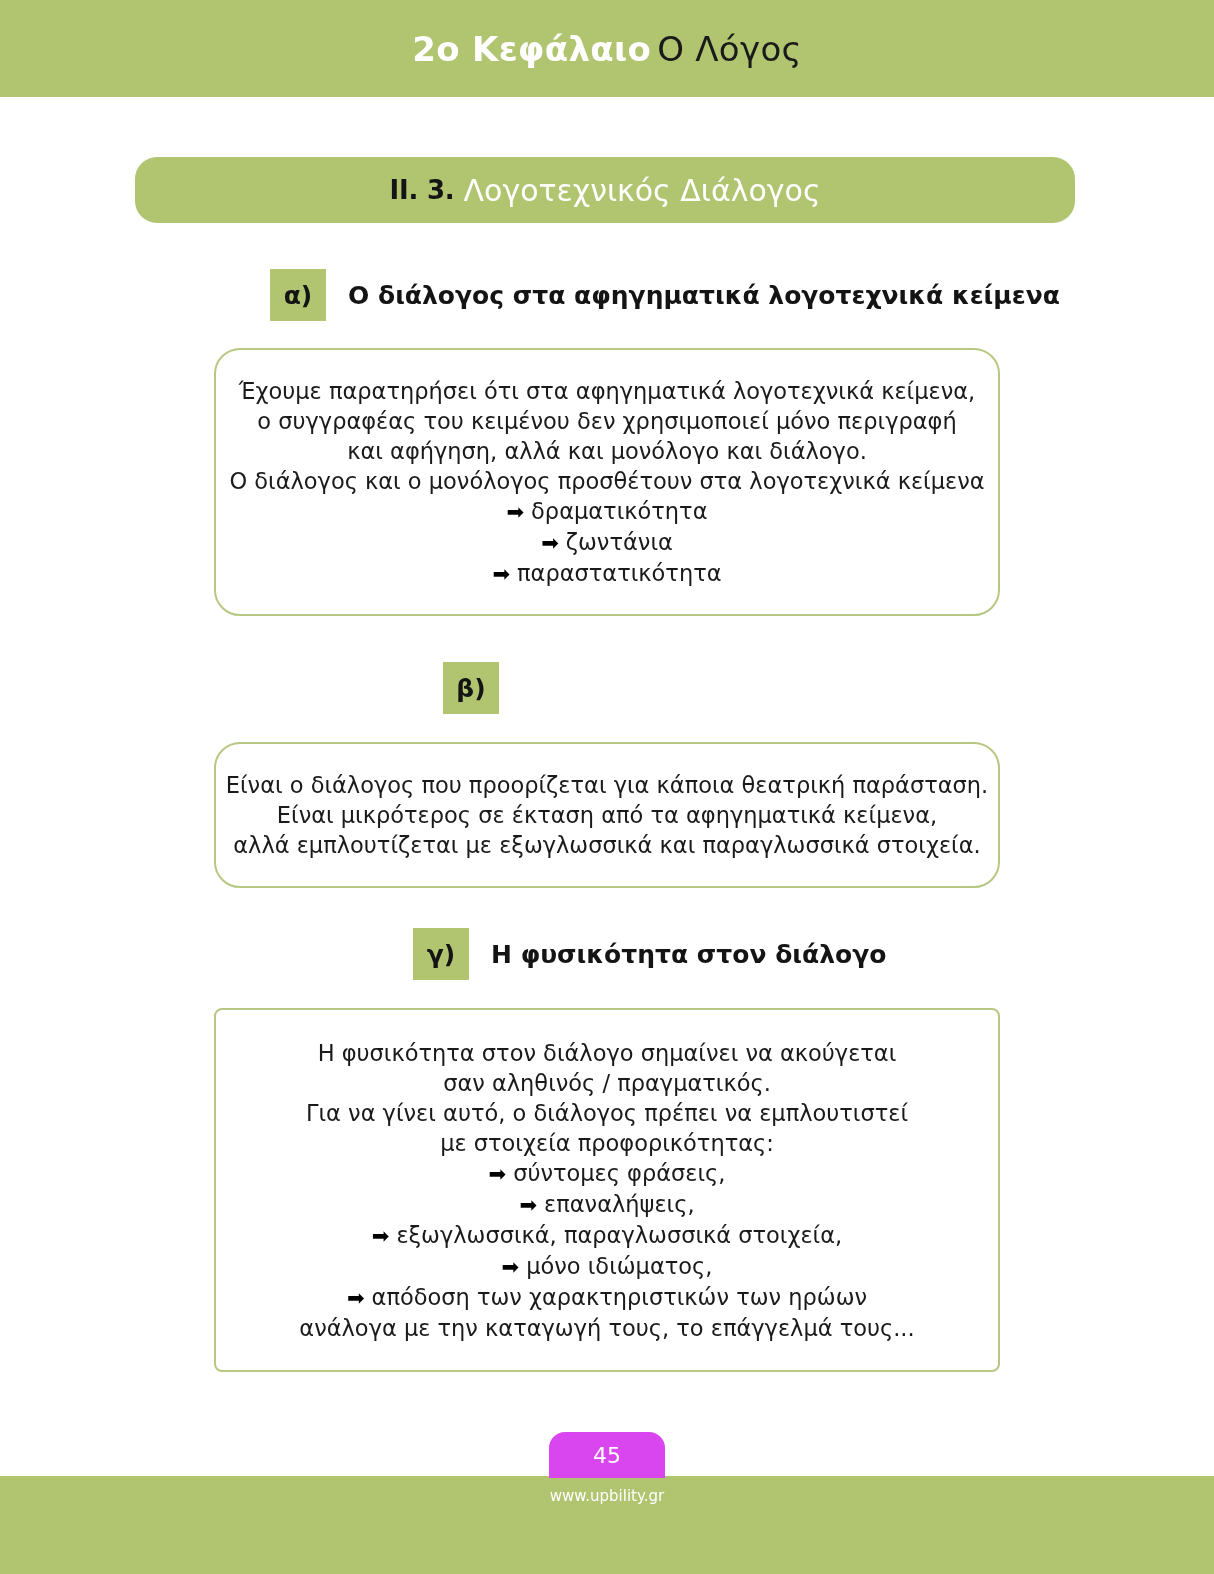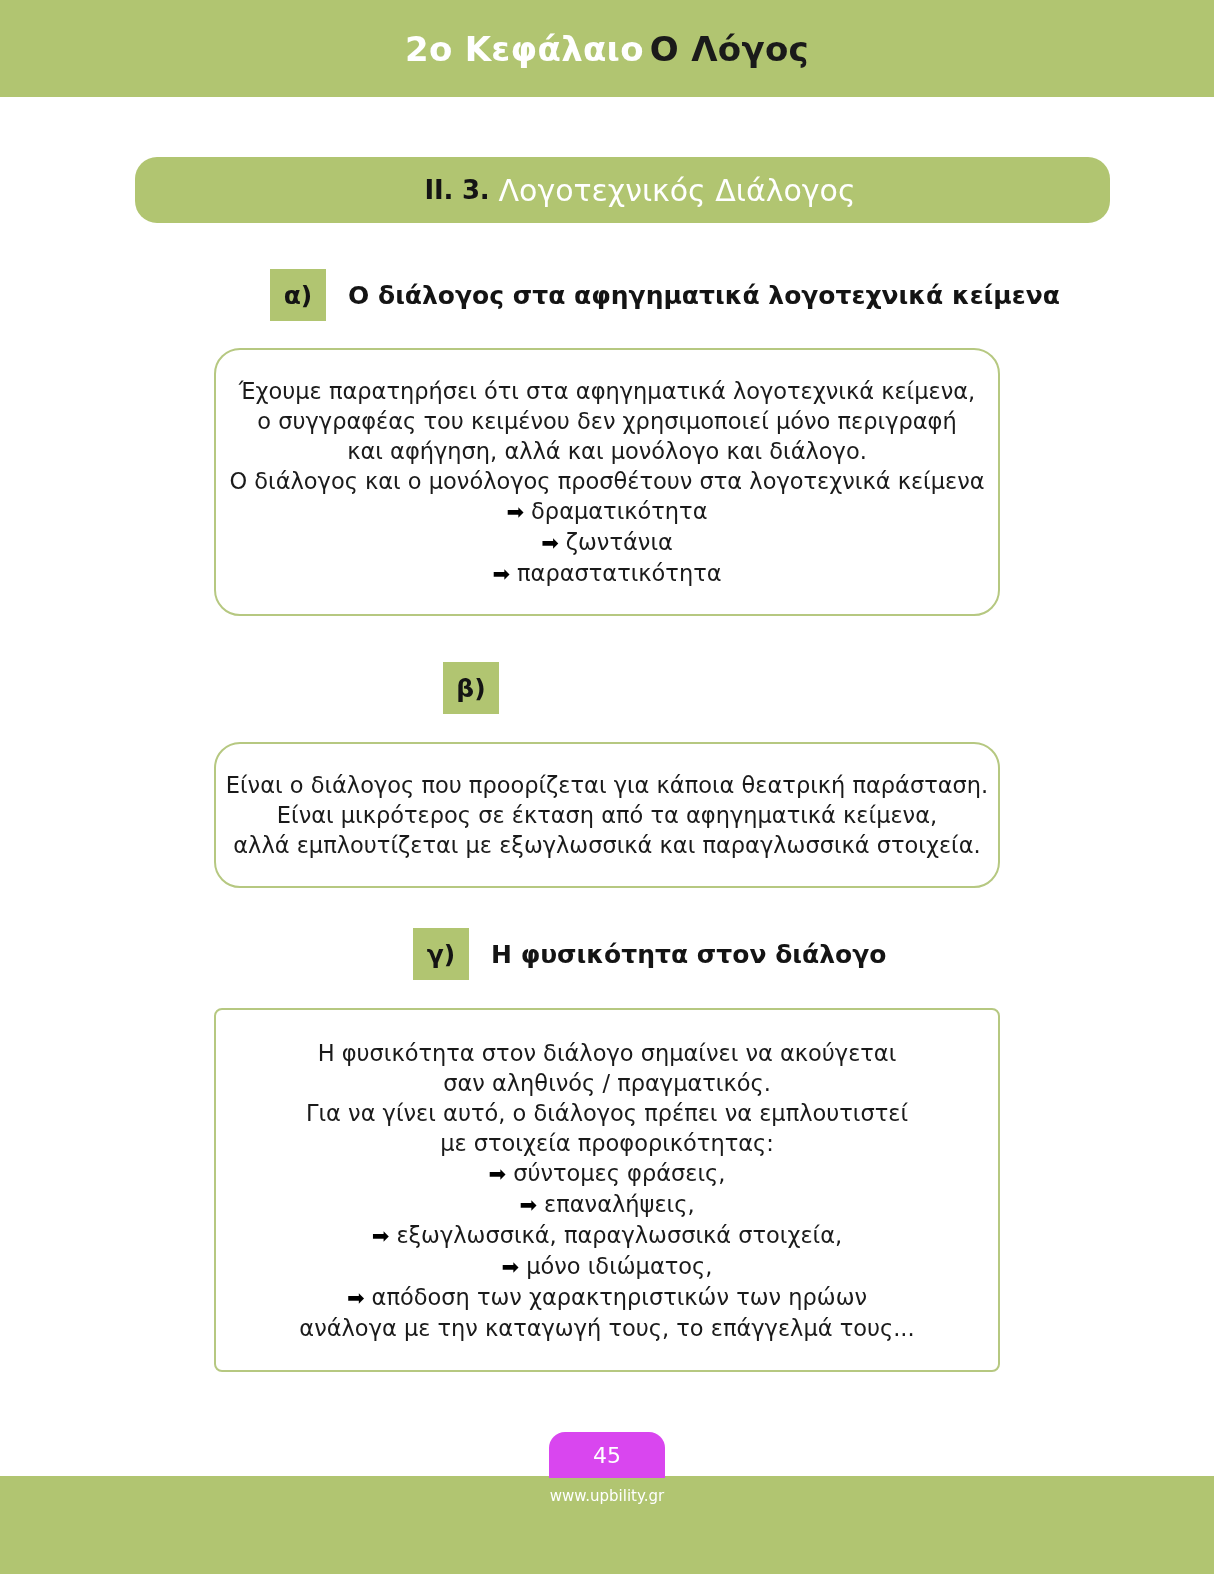--- a/index.html
+++ b/index.html
@@ -33,37 +33,36 @@
     font-size: 34px;
     letter-spacing: 0.3px;
     white-space: nowrap;
   }
   .header-title .chapter {
     color: #ffffff;
     font-weight: 700;
   }
   .header-title .chapter-sub {
     color: #1a1a1a;
-    font-weight: 700;
+    font-weight: 400;
     margin-left: 6px;
   }
 
   
   .title-banner {
     position: absolute;
     left: 135px;
     top: 157px;
     width: 940px;
     height: 66px;
     background: #b1c571;
     border-radius: 22px;
     display: flex;
     align-items: center;
     justify-content: center;
-    padding-left: 35px;
   }
   .title-banner .num {
     color: #141414;
     font-weight: 700;
     font-size: 26px;
     margin-right: 9px;
     letter-spacing: -0.2px;
   }
   .title-banner .label {
     color: #ffffff;

